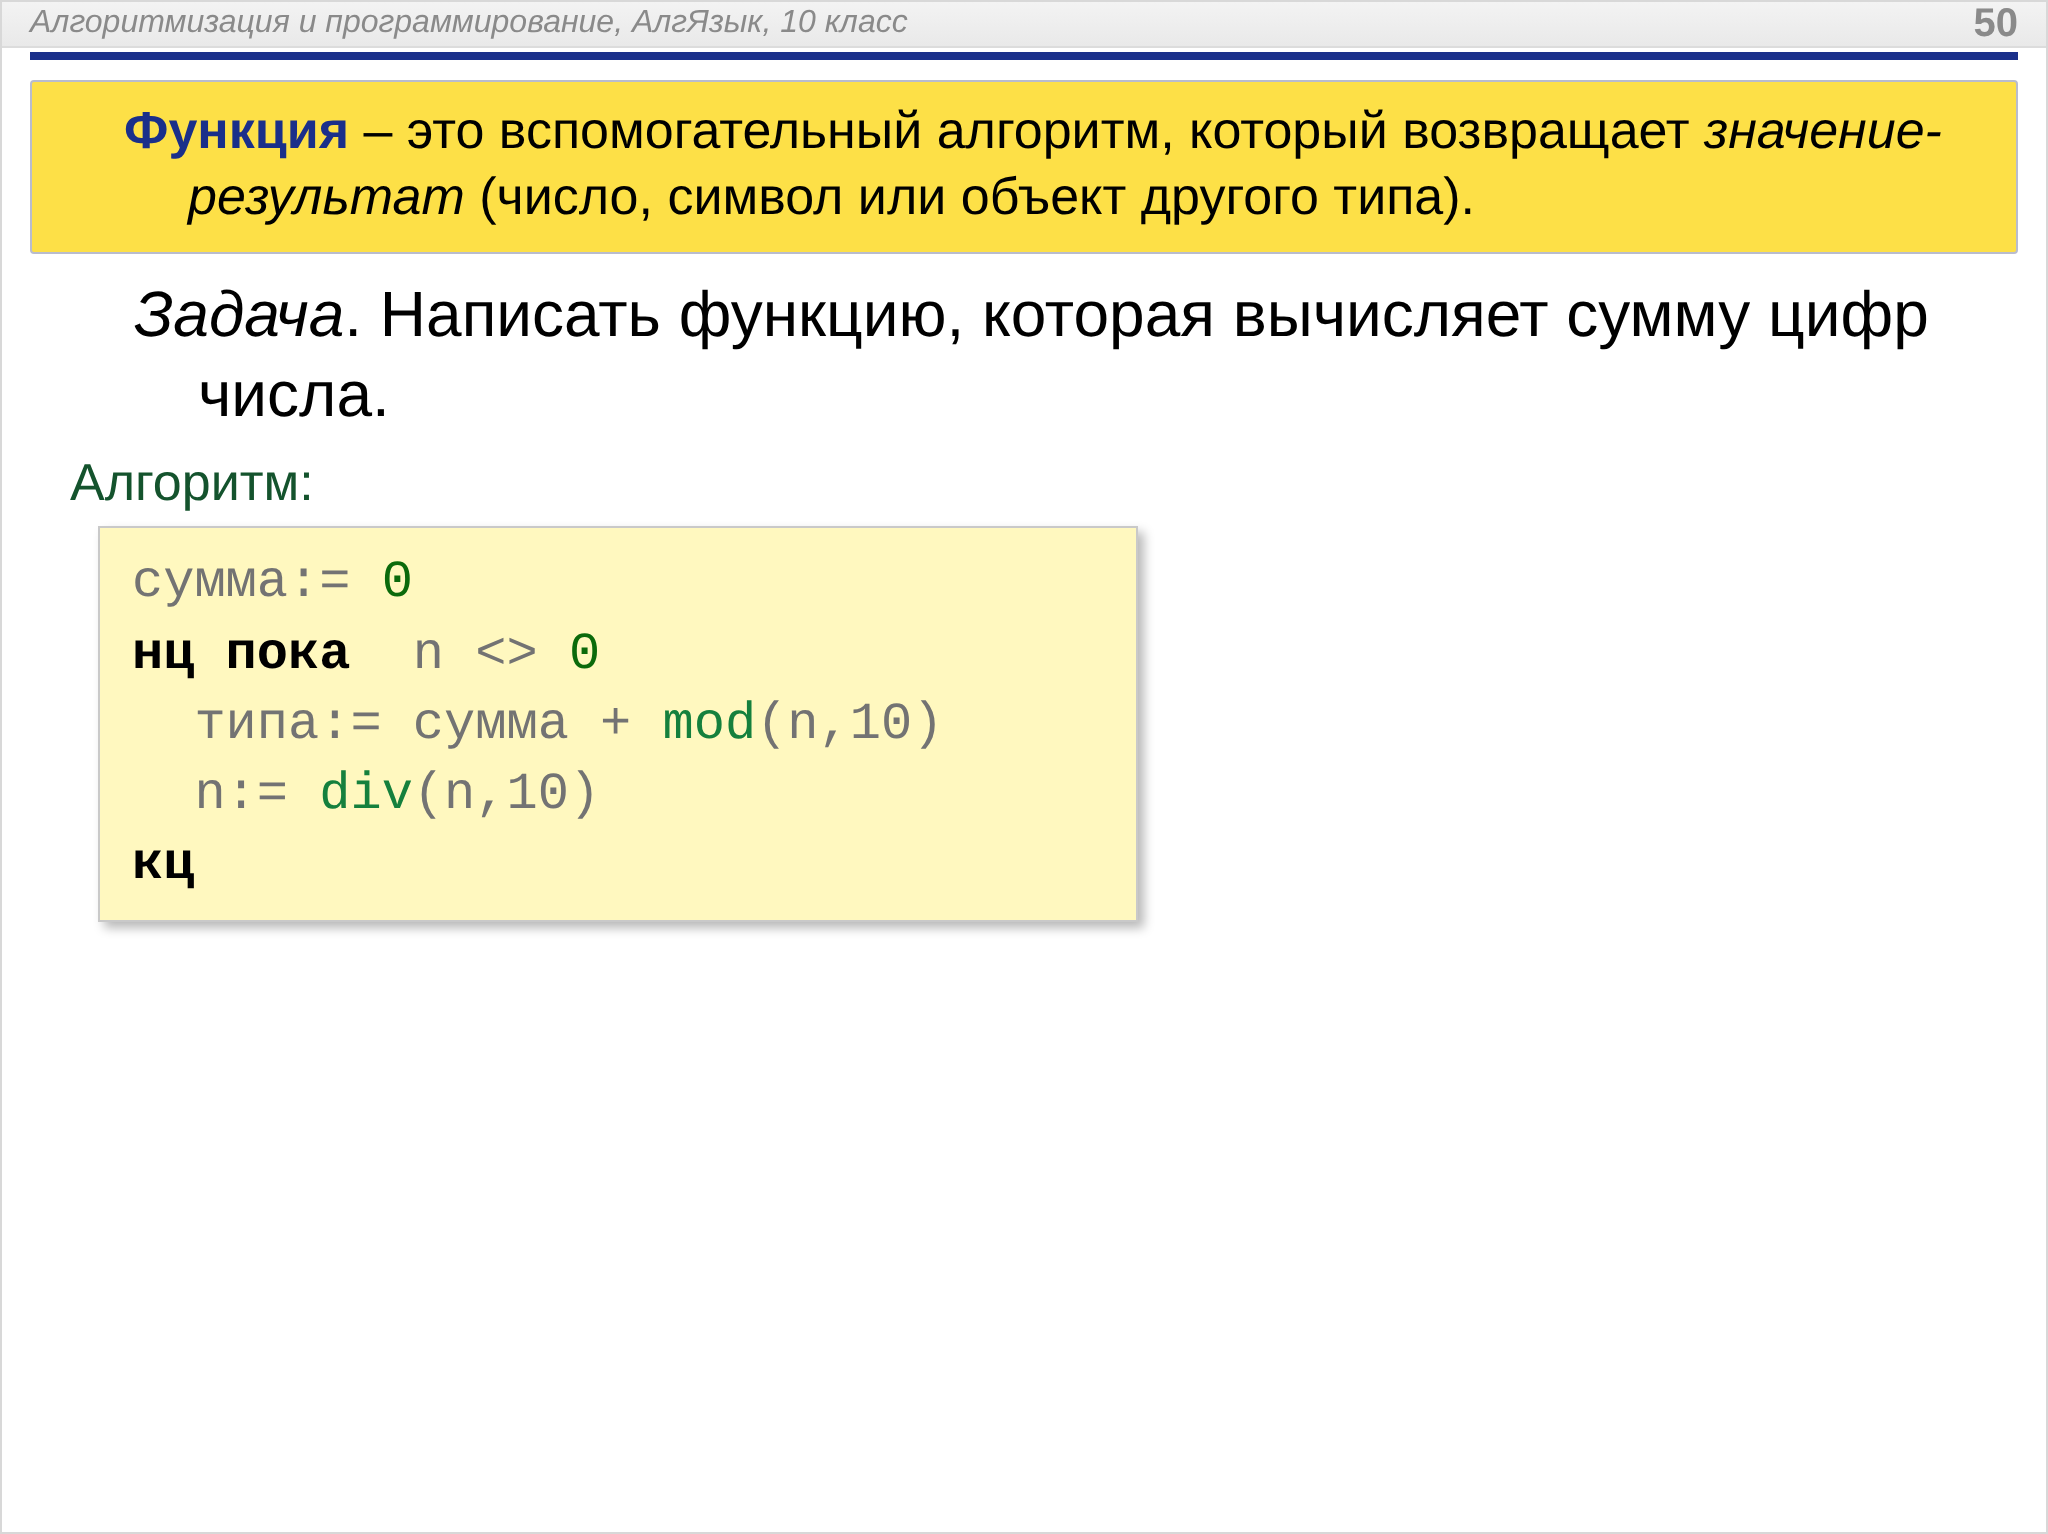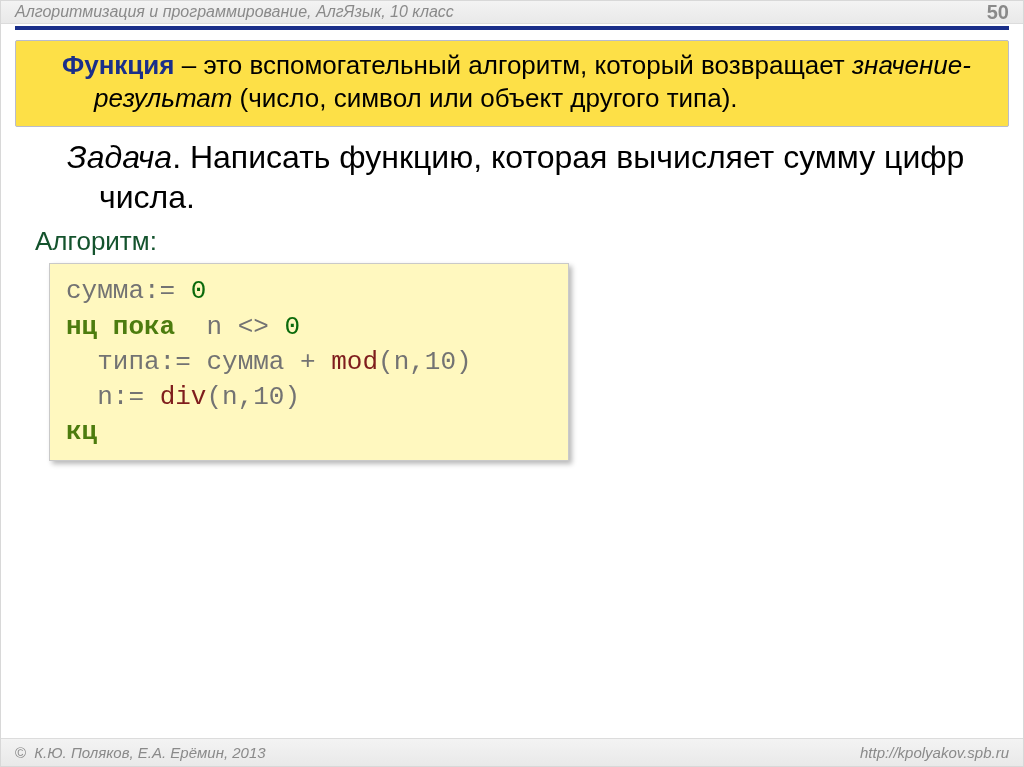--- a/index.html
+++ b/index.html
@@ -64,23 +64,23 @@
     width: 520px;
     background: #fff8bf;
     border: 1px solid #c9c9c9;
     box-shadow: 3px 3px 5px rgba(0,0,0,0.28);
     padding: 10px 16px 10px 16px;
     font-family: "Courier New", Courier, monospace;
     font-size: 26px;
     line-height: 1.35;
     white-space: pre;
   }
-  .kw   { color: #4d7c0f; font-weight: bold; }
+  .kw   { color: #000000; font-weight: bold; }
   .txt  { color: #737373; }
-  .fn   { color: #7f1d1d; }
+  .fn   { color: #15803d; }
   .num  { color: #0b6a0b; }
   .footer {
     position: absolute; bottom: 0; left: 0; right: 0;
     display: flex; justify-content: space-between; align-items: center;
     height: 28px;
     padding: 0 14px;
     background: linear-gradient(#f3f3f3, #e9e9e9);
     border-top: 1px solid #dcdcdc;
     color: #8a8a8a;
     font-size: 15px;
@@ -109,18 +109,14 @@
   </div>
 
   <div class="algo-label">Алгоритм:</div>
 
   <div class="codebox"><span class="txt">сумма:=</span><span class="num"> 0</span>
 <span class="kw">нц пока</span><span class="txt">  n &lt;&gt; </span><span class="num">0</span>
 <span class="txt">  типа:= сумма + </span><span class="fn">mod</span><span class="txt">(n,10)</span>
 <span class="txt">  n:= </span><span class="fn">div</span><span class="txt">(n,10)</span>
 <span class="kw">кц</span></div>
 
-  <div class="footer">
-    <span><span class="copy-sym">©</span><span> К.Ю. Поляков, Е.А. Ерёмин, 2013</span></span>
-    <span>http://kpolyakov.spb.ru</span>
-  </div>
 
 </div>
 
 </body></html>

